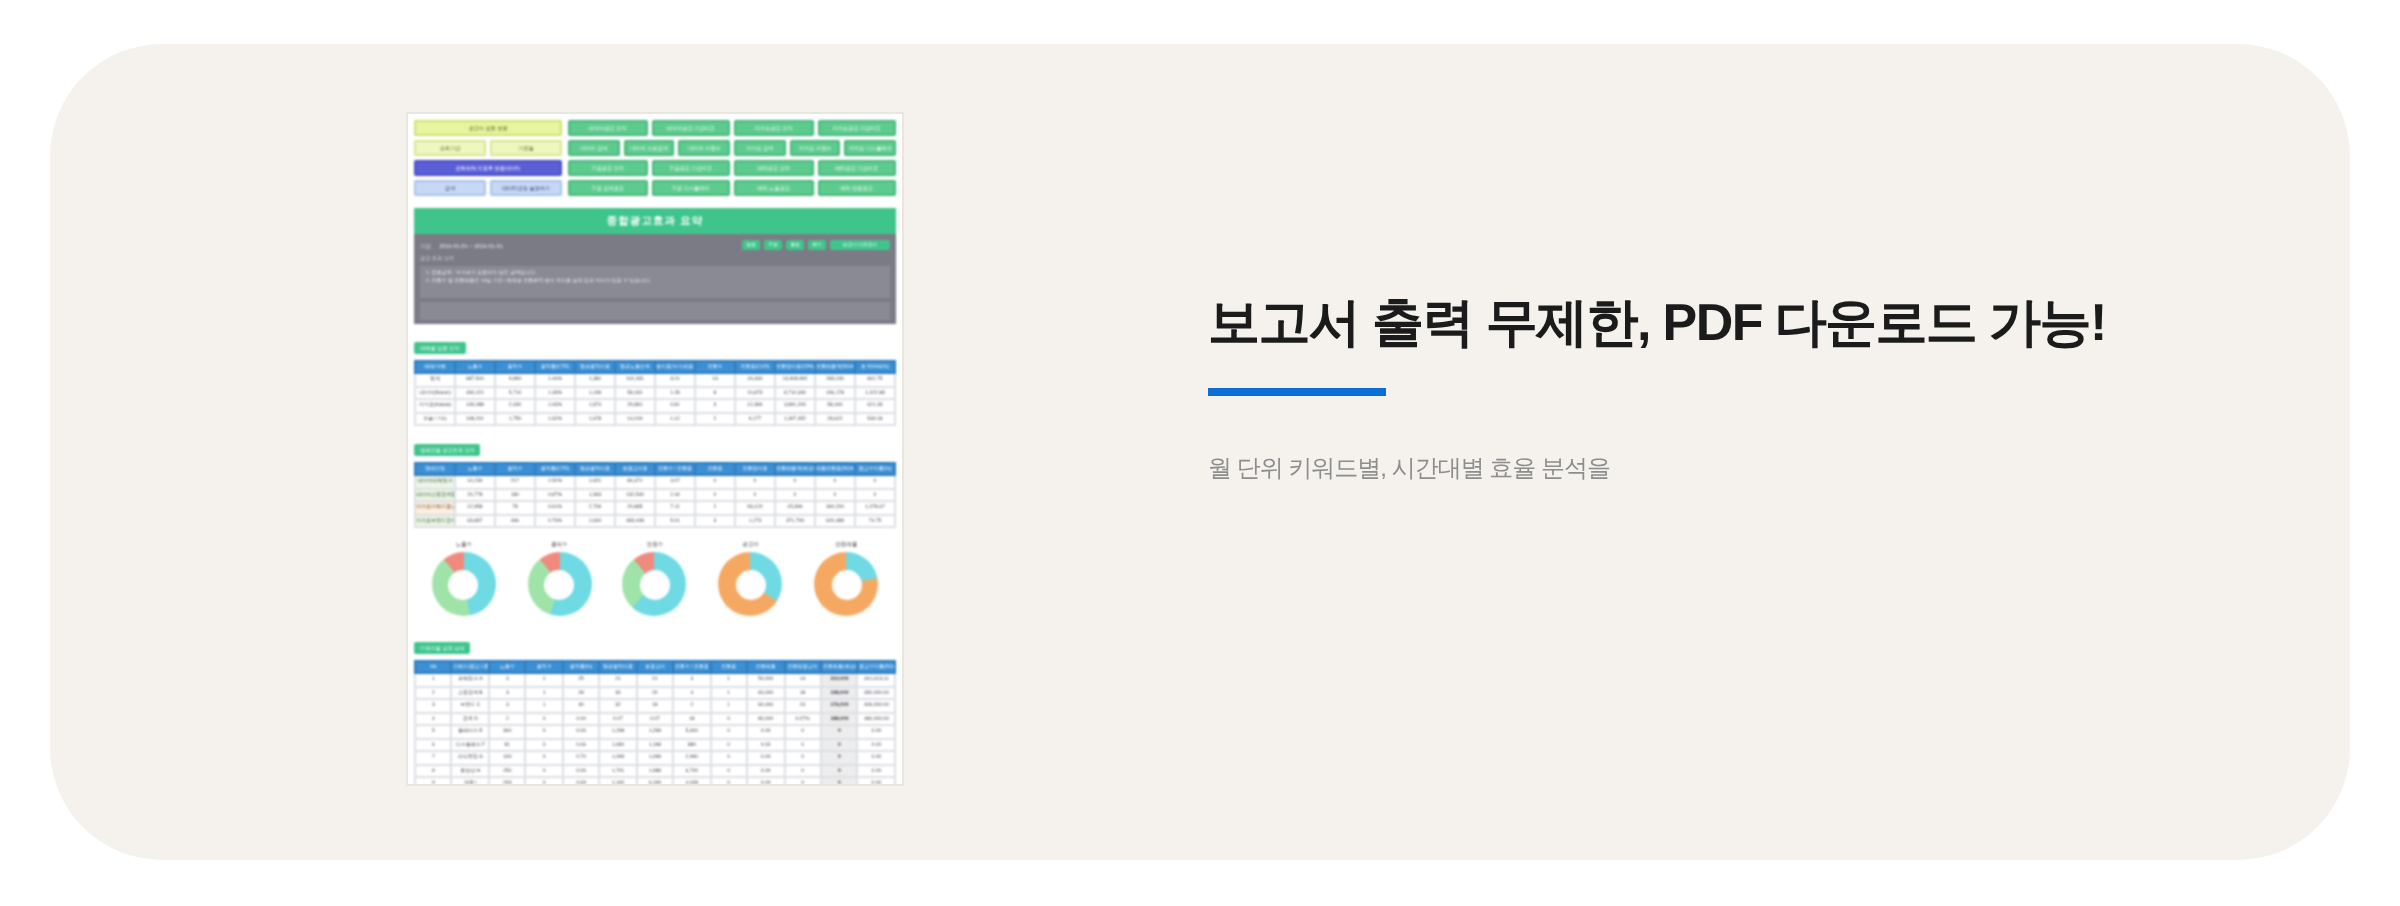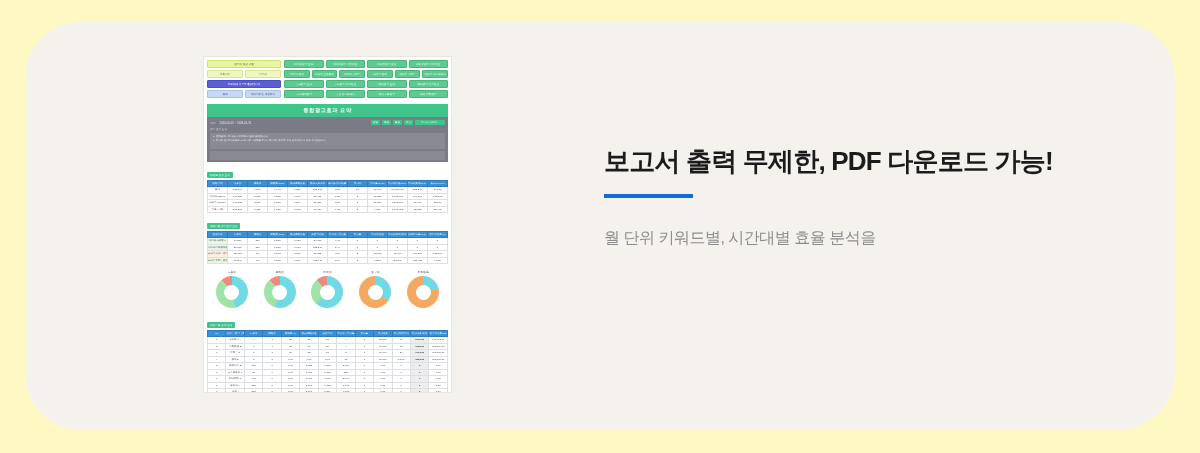--- a/index.html
+++ b/index.html
@@ -2,41 +2,41 @@
 <html><head>
 <meta charset="utf-8">
 <style>
   * { margin:0; padding:0; box-sizing:border-box; }
   html, body {
     width:1200px; height:453px;
     font-family:"Liberation Sans", sans-serif;
     background:#ece5df;
     overflow:hidden;
   }
-  #root { position:relative; width:1200px; height:453px; background:#fef9c3; }
+  #root { position:relative; width:1200px; height:453px; background:#ffffff; }
 
   
   .card {
     position:absolute; left:25px; top:22px;
     width:1150px; height:408px;
     background:#f5f2ee;
     border-radius:56px 56px 56px 56px;
   }
 
   
   .copy { position:absolute; left:604px; top:145px; width:520px; }
   .headline {
     font-size:26px; font-weight:bold; color:#1b1b1b;
     letter-spacing:-0.8px; line-height:1.25; white-space:nowrap;
   }
   .accent-bar {
     margin-top:16px; width:89px; height:4px; background:#0c6fd6;
   }
   .subcopy {
-    margin-top:26px; font-size:16px; color:#8d8d8d;
+    margin-top:26px; font-size:12px; color:#8d8d8d;
     line-height:1.75; letter-spacing:-0.5px;
   }
   .subcopy div { white-space:nowrap; }
 
   
   .shot {
     position:absolute; left:203px; top:56px;
     width:249px; height:337px;
     background:#ffffff;
     overflow:hidden;

